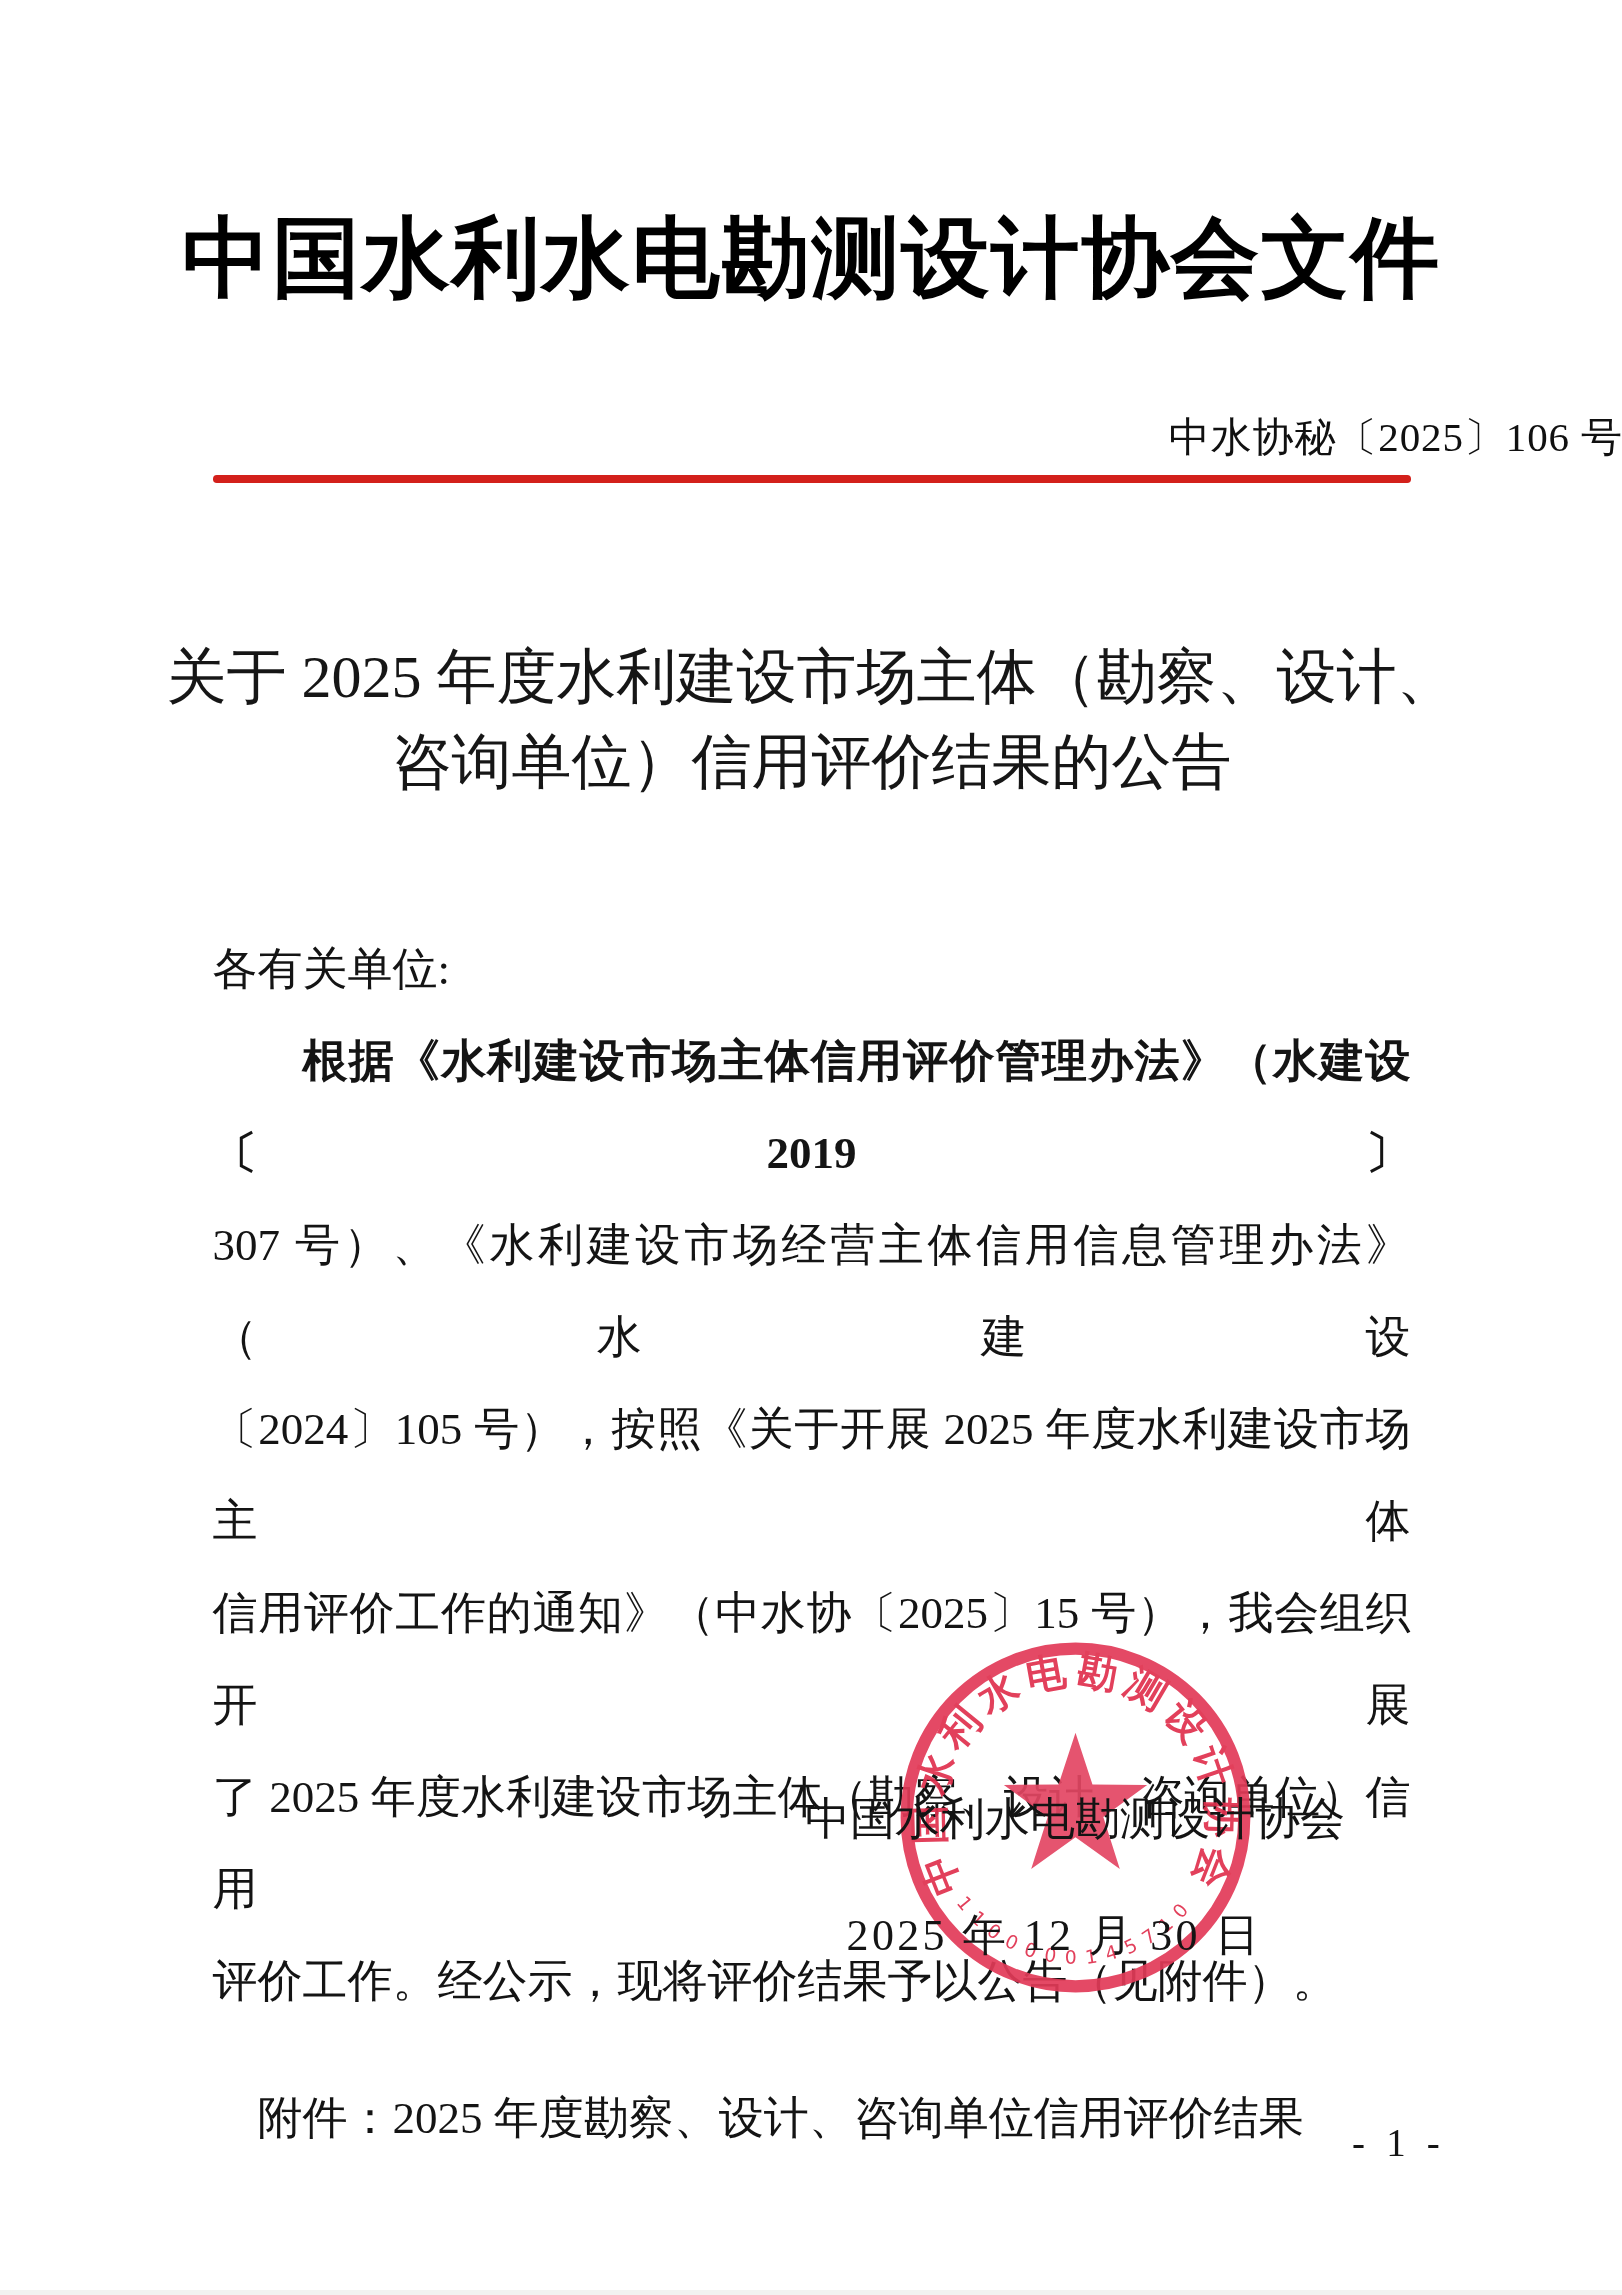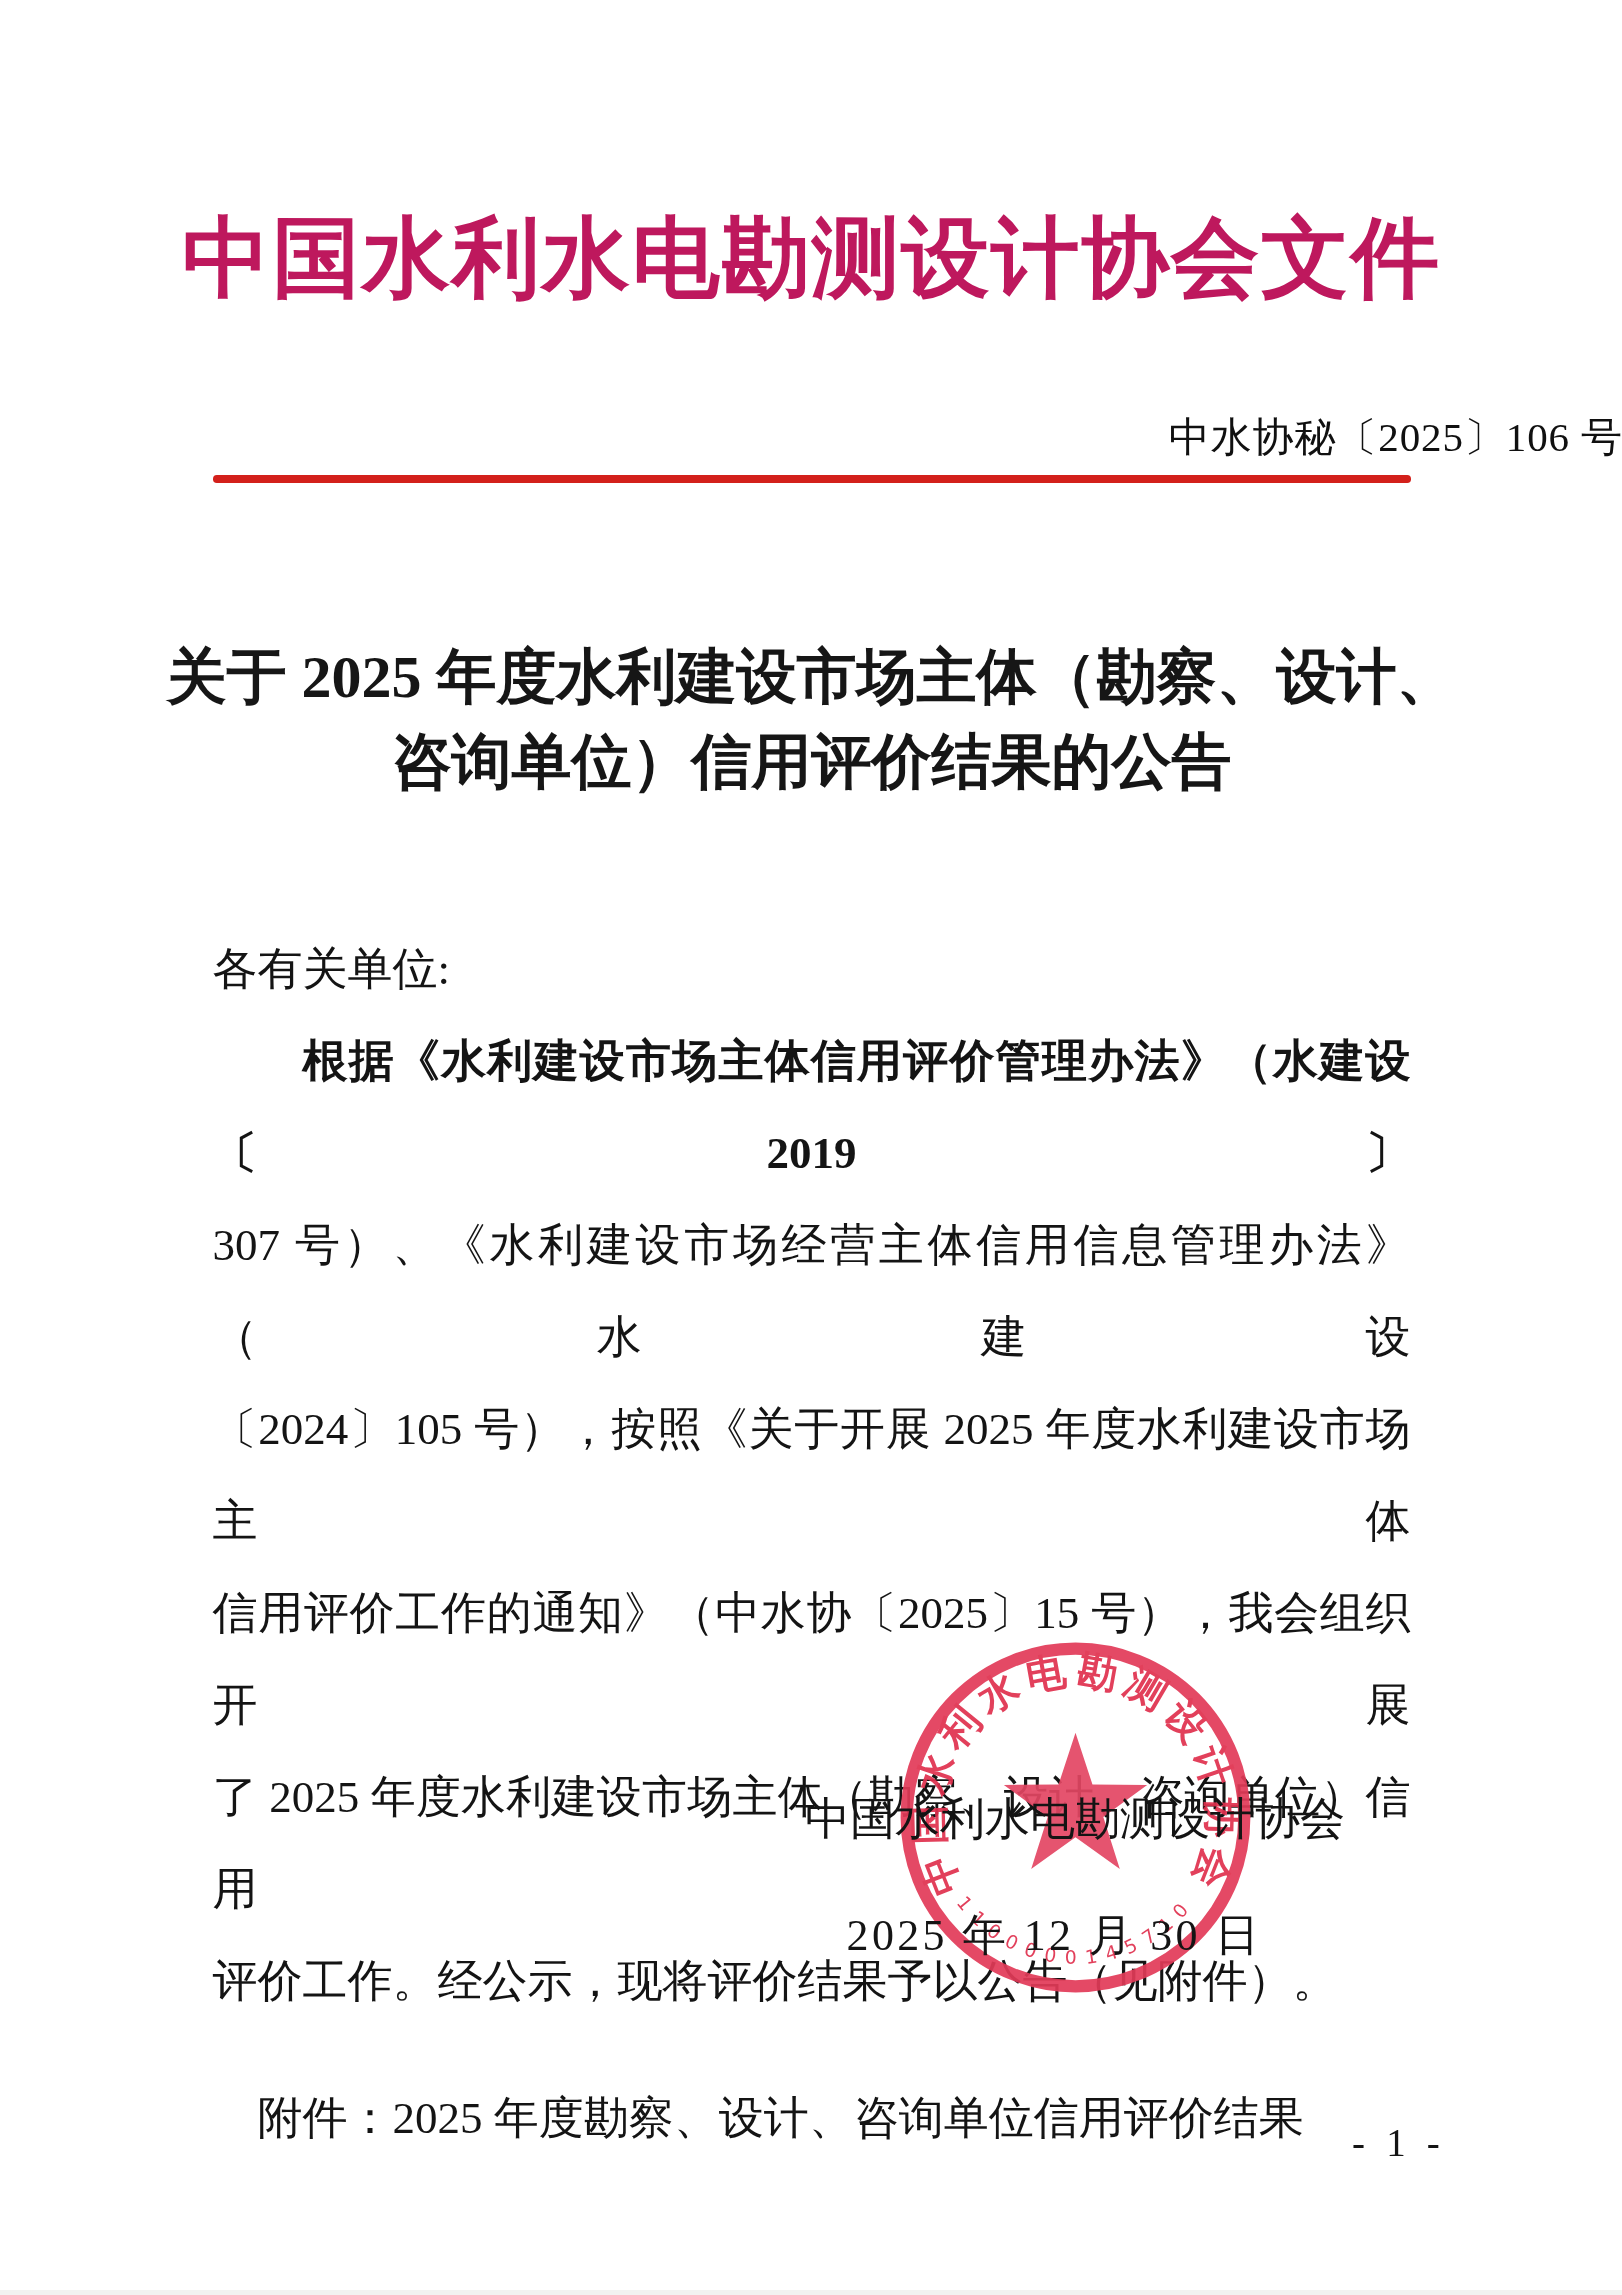--- a/index.html
+++ b/index.html
@@ -12,21 +12,21 @@
     font-family:"Liberation Serif","DejaVu Serif",serif;
     color:#111111;
   }
   
   .org-title{
     padding-top:213px;
     text-align:center;
     font-size:88px;
     line-height:1.05;
     font-weight:bold;
-    color:#be185d;
+    color:#000000;
     letter-spacing:1.9px;
     white-space:nowrap;
   }
   .doc-number{
     margin-top:112px;
     text-align:right;
     font-size:41px;
     line-height:1;
     color:#101010;
     letter-spacing:0.9px;
@@ -35,21 +35,21 @@
     width:1198px;
     height:8px;
     margin:17px auto 0 auto;
     background:#d3201b;
     border-radius:3.8px;
   }
   
   .main-title{
     margin-top:152px;
     text-align:center;
-    font-weight:bold;
+    font-weight:normal;
     font-size:60px;
     line-height:85px;
     color:#161616;
   }
   
   .body-block{
     width:1198px;
     margin:118px auto 0 auto;
     font-size:45px;
     line-height:92px;

